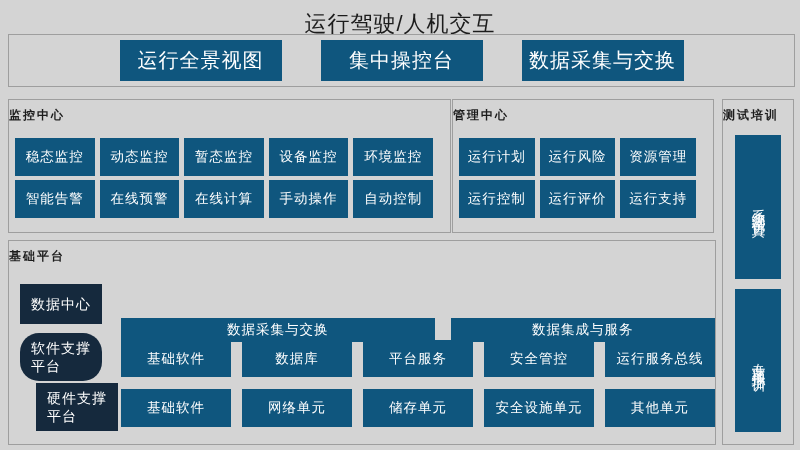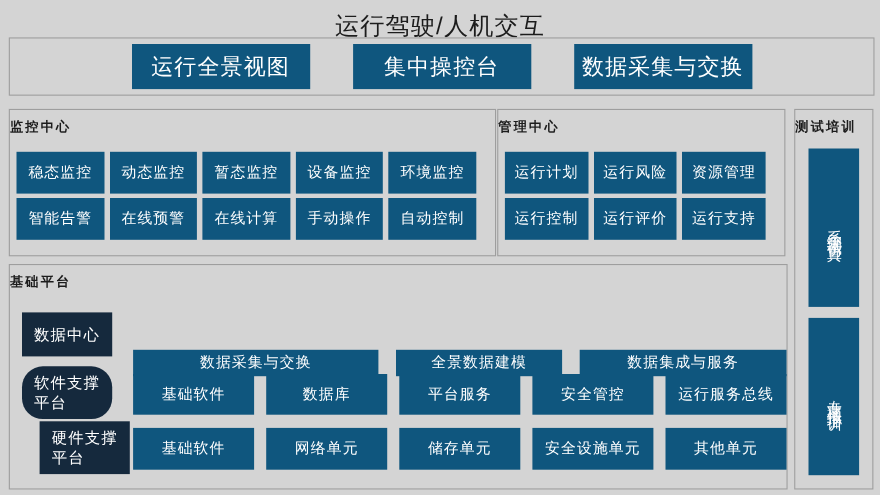--- a/index.html
+++ b/index.html
@@ -115,21 +115,20 @@
   <div class="tile vtile vtile1">系统测试仿真</div>
   <div class="tile vtile vtile2">专业模拟培训</div>
 </div>
 
 <div class="box platform-box">
   <span class="box-title">基础平台</span>
 
   <div class="plabel plabel1">数据中心</div>
   <div class="prow prow1">
     <div class="tile fx-a">数据采集与交换</div>
-    <div class="tile fx-b">全景数据建模</div>
     <div class="tile fx-c">数据集成与服务</div>
   </div>
 
   <div class="plabel plabel2">软件支撑平台</div>
   <div class="prow prow2">
     <div class="tile fx-e">基础软件</div>
     <div class="tile fx-e">数据库</div>
     <div class="tile fx-e">平台服务</div>
     <div class="tile fx-e">安全管控</div>
     <div class="tile fx-e">运行服务总线</div>

